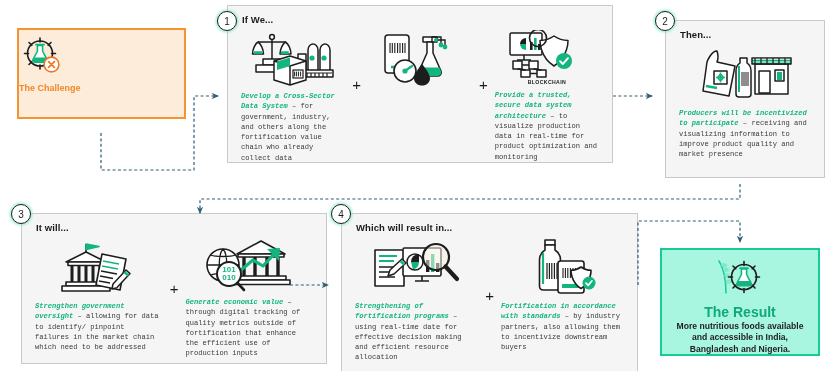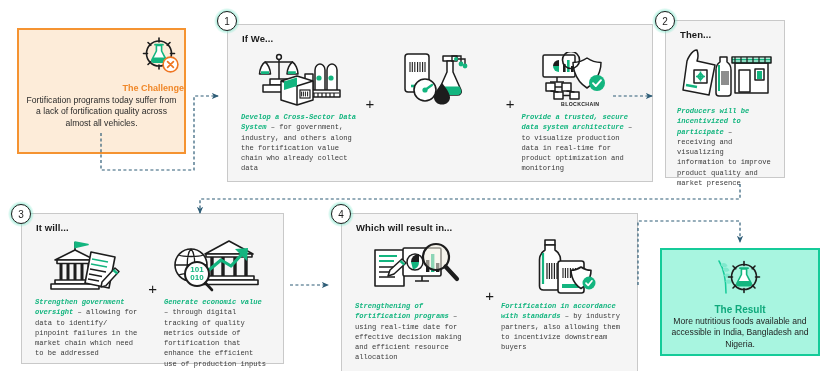--- a/index.html
+++ b/index.html
@@ -99,25 +99,25 @@
     background:#ffffff;
     border:1.4px solid #1d1d1d;
     box-sizing:border-box;
     display:flex;align-items:center;justify-content:center;
     font-size:10px;color:#1d1d1d;
   }
 
   
   #challenge{
     position:absolute;
-    left:17px;top:28px;width:169px;height:126px;
+    left:17px;top:28px;width:169px;height:91px;
     background:#fdecd9;
     border:2px solid #f59331;
     box-sizing:border-box;
-    display:flex;flex-direction:column;align-items:flex-end;
+    display:flex;flex-direction:column;align-items:flex-start;
     padding-top:6px;
   }
   #challenge .ttl{
     font-size:9px;font-weight:bold;color:#f0882a;margin-top:1px;
   }
   #challenge .body{
     font-size:8.6px;line-height:1.33;color:#2b2b2b;text-align:center;
     margin-top:2px;padding:0 5px;
   }
 
@@ -125,25 +125,25 @@
   #result{
     position:absolute;
     left:660px;top:248px;width:160px;height:108px;
     background:#a8f5e0;
     border:2px solid #15cb99;
     box-sizing:border-box;
     display:flex;flex-direction:column;align-items:center;
     padding-top:5px;
   }
   #result .ttl{
-    font-size:10px;font-weight:bold;color:#0fa97c;margin-top:1px;
+    font-size:14px;font-weight:bold;color:#0fa97c;margin-top:1px;
   }
   #result .body{
     font-size:8.6px;line-height:1.33;color:#1f1f1f;text-align:center;
-    margin-top:1px;padding:0 6px;
+    margin-top:1px;padding:0 6px;font-weight:bold;
   }
 
   
   #wires{position:absolute;left:0;top:0;width:827px;height:371px;pointer-events:none;z-index:4;}
 </style>
 </head>
 <body>
 
 <div id="stage">
 
@@ -178,28 +178,27 @@
         <g>
           <path d="M18.4,9.5 L18.4,15 L14,23.5 C13.3,24.8 14.2,26.2 15.7,26.2 L26.3,26.2 C27.8,26.2 28.7,24.8 28,23.5 L23.6,15 L23.6,9.5 Z" fill="#ffffff" stroke="#13b57f" stroke-width="1.6" stroke-linejoin="round"></path>
           <path d="M15.4,21.6 L26.6,21.6 L28,23.5 C28.7,24.8 27.8,26.2 26.3,26.2 L15.7,26.2 C14.2,26.2 13.3,24.8 14,23.5 Z" fill="#13b57f"></path>
           <path d="M17,8.7 L25,8.7" stroke="#13b57f" stroke-width="1.8" stroke-linecap="round"></path>
         </g>
         <circle cx="32.5" cy="28.5" r="7.4" fill="#ffffff" stroke="#ef7622" stroke-width="1.6"></circle>
         <path d="M29.6,25.6 L35.4,31.4 M35.4,25.6 L29.6,31.4" stroke="#ef7622" stroke-width="1.7" stroke-linecap="round"></path>
       </svg>
     </span>
     <div class="ttl">The Challenge</div>
-    <div class="body">Fortification programs today suffer from a lack of fortification quality across almost all vehicles.</div>
   </div>
 
   <div class="badge" style="left:214px;top:8px;">
     <span class="halo"></span>
     <span class="disc">1</span>
   </div>
-  <div class="panel" id="p1" style="left:227px;top:24px;width:426px;height:158px;">
+  <div class="panel" id="p1" style="left:227px;top:5px;width:386px;height:158px;">
     <div class="panel-title">If We...</div>
     <div class="cols">
       <div class="col">
         <div class="art">
           <svg width="86" height="56" viewBox="0 0 86 56">
             <g stroke="#1d1d1d" stroke-width="1.5" fill="none" stroke-linejoin="round">
 
               <path d="M48,47 L48,24 L56,24 L56,47" fill="#fff"></path>
               <path d="M58,47 L58,20 C58,16 61,14 63,14 C65,14 68,16 68,20 L68,47" fill="#fff"></path>
               <path d="M70,47 L70,20 C70,16 73,14 75,14 C77,14 80,16 80,20 L80,47" fill="#fff"></path>
@@ -307,21 +306,21 @@
           <b>Provide a trusted, secure data system architecture</b><span> – to visualize production data in real-time for product optimization and monitoring</span>
         </div>
       </div>
     </div>
   </div>
 
   <div class="badge" style="left:652px;top:8px;">
     <span class="halo"></span>
     <span class="disc">2</span>
   </div>
-  <div class="panel" id="p2" style="left:665px;top:20px;width:120px;height:158px;">
+  <div class="panel" id="p2" style="left:665px;top:20px;width:160px;height:158px;">
     <div class="panel-title">Then...</div>
     <div class="cols">
       <div class="col">
         <div class="art">
           <svg width="96" height="56" viewBox="0 0 96 56">
             <g stroke="#1d1d1d" stroke-width="1.5" fill="#fff" stroke-linejoin="round">
 
               <path d="M10,16 C10,16 14,5 20,5 C22,11 20,16 20,16 L38,20 L32,50 L6,45 Z"></path>
               <rect x="17" y="25" width="13" height="13"></rect>
 
@@ -349,21 +348,21 @@
           <b>Producers will be incentivized to participate</b><span> – receiving and visualizing information to improve product quality and market presence</span>
         </div>
       </div>
     </div>
   </div>
 
   <div class="badge" style="left:8px;top:201px;">
     <span class="halo"></span>
     <span class="disc">3</span>
   </div>
-  <div class="panel" id="p3" style="left:21px;top:213px;width:263px;height:151px;">
+  <div class="panel" id="p3" style="left:21px;top:213px;width:306px;height:151px;">
     <div class="panel-title">It will...</div>
     <div class="cols">
       <div class="col">
         <div class="art">
           <svg width="82" height="54" viewBox="0 0 82 54">
             <g stroke="#1d1d1d" stroke-width="1.6" fill="#fff" stroke-linejoin="round">
               <path d="M28,4 L28,14"></path>
               <path d="M28,4 L41,6.5 L28,9.5 Z" fill="#13b57f" stroke="#13b57f"></path>
               <path d="M8,22 L28,12 L48,22 Z"></path>
               <rect x="10" y="22" width="36" height="3.5"></rect>

